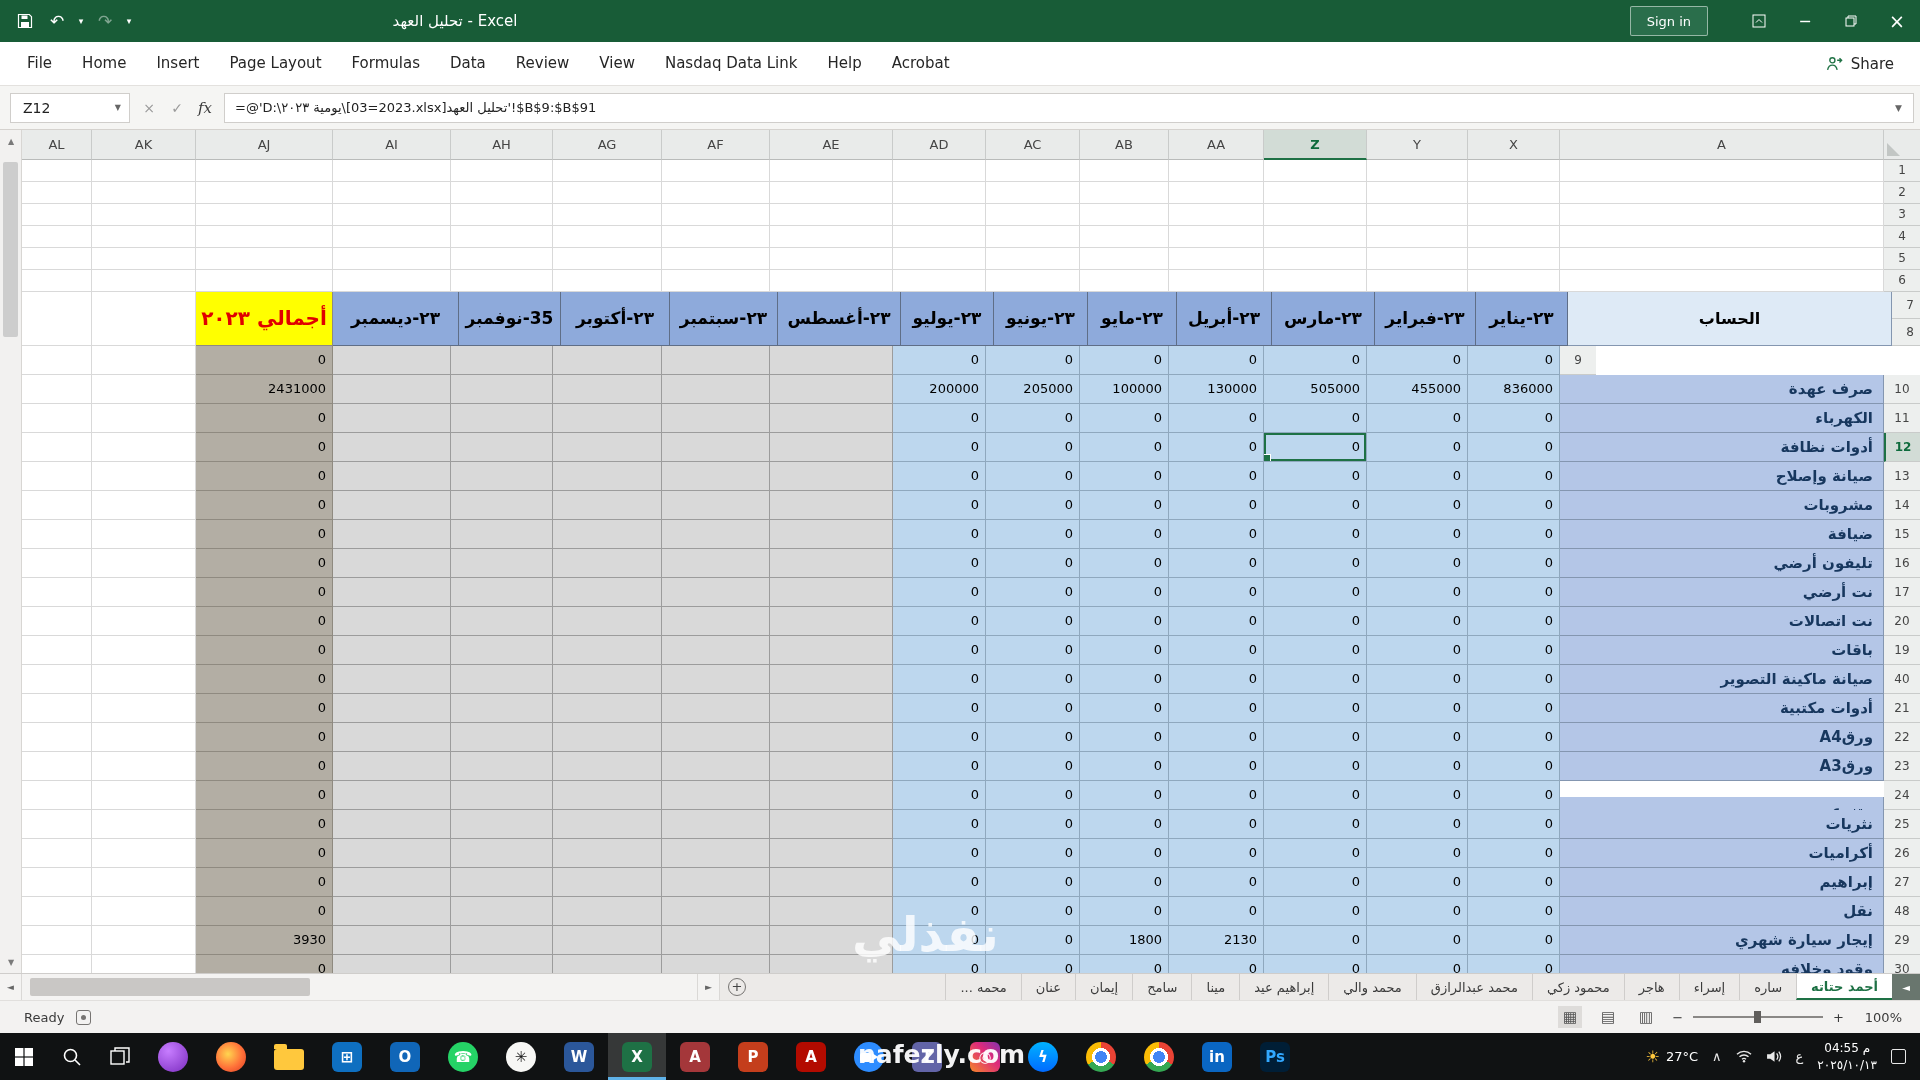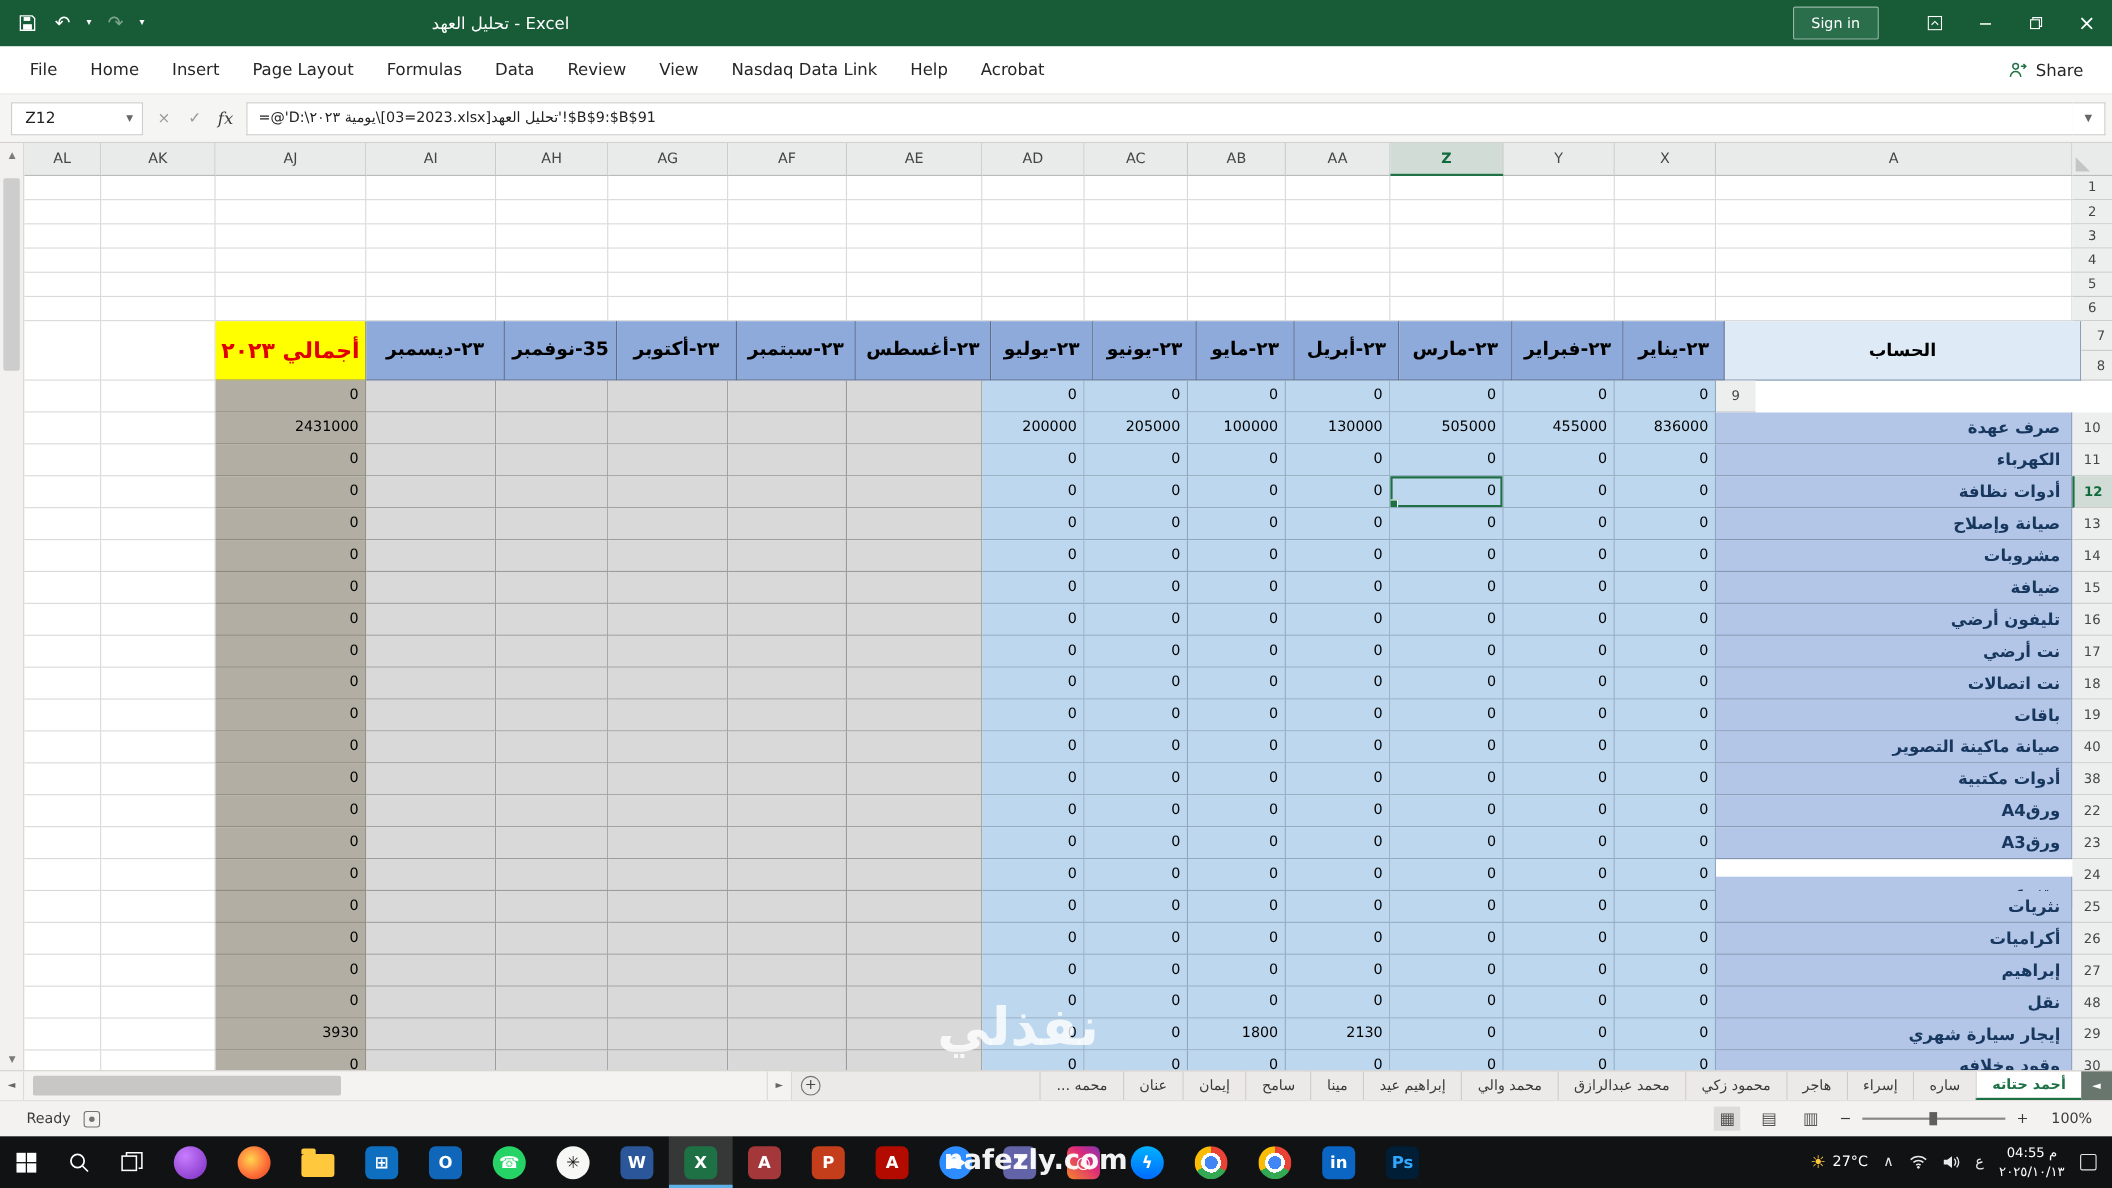--- a/index.html
+++ b/index.html
@@ -534,21 +534,21 @@
         <div class="cell c-gray" style="width: 108px; height: 29px; line-height: 28px;"></div>
         <div class="cell c-gray" style="width: 123px; height: 29px; line-height: 28px;"></div>
         <div class="cell c-blue" style="width: 93px; height: 29px; line-height: 28px;">0</div>
         <div class="cell c-blue" style="width: 94px; height: 29px; line-height: 28px;">0</div>
         <div class="cell c-blue" style="width: 89px; height: 29px; line-height: 28px;">0</div>
         <div class="cell c-blue" style="width: 95px; height: 29px; line-height: 28px;">0</div>
         <div class="cell c-blue" style="width: 103px; height: 29px; line-height: 28px;">0</div>
         <div class="cell c-blue" style="width: 101px; height: 29px; line-height: 28px;">0</div>
         <div class="cell c-blue" style="width: 92px; height: 29px; line-height: 28px;">0</div>
         <div class="cell c-acct" style="width: 324px; height: 29px; line-height: 28px;">نت اتصالات</div>
-        <div class="cell rowhdr" style="width: 36px; height: 29px; line-height: 28px;">18</div>
+        <div class="cell rowhdr" style="width: 36px; height: 29px; line-height: 28px;">20</div>
       </div>
       <div class="grow" style="height: 29px;">
         <div class="cell" style="width: 70px; height: 29px; line-height: 28px;"></div>
         <div class="cell" style="width: 104px; height: 29px; line-height: 28px;"></div>
         <div class="cell c-total" style="width: 137px; height: 29px; line-height: 28px;">0</div>
         <div class="cell c-gray" style="width: 118px; height: 29px; line-height: 28px;"></div>
         <div class="cell c-gray" style="width: 102px; height: 29px; line-height: 28px;"></div>
         <div class="cell c-gray" style="width: 109px; height: 29px; line-height: 28px;"></div>
         <div class="cell c-gray" style="width: 108px; height: 29px; line-height: 28px;"></div>
         <div class="cell c-gray" style="width: 123px; height: 29px; line-height: 28px;"></div>
@@ -591,21 +591,21 @@
         <div class="cell c-gray" style="width: 108px; height: 29px; line-height: 28px;"></div>
         <div class="cell c-gray" style="width: 123px; height: 29px; line-height: 28px;"></div>
         <div class="cell c-blue" style="width: 93px; height: 29px; line-height: 28px;">0</div>
         <div class="cell c-blue" style="width: 94px; height: 29px; line-height: 28px;">0</div>
         <div class="cell c-blue" style="width: 89px; height: 29px; line-height: 28px;">0</div>
         <div class="cell c-blue" style="width: 95px; height: 29px; line-height: 28px;">0</div>
         <div class="cell c-blue" style="width: 103px; height: 29px; line-height: 28px;">0</div>
         <div class="cell c-blue" style="width: 101px; height: 29px; line-height: 28px;">0</div>
         <div class="cell c-blue" style="width: 92px; height: 29px; line-height: 28px;">0</div>
         <div class="cell c-acct" style="width: 324px; height: 29px; line-height: 28px;">أدوات مكتبية</div>
-        <div class="cell rowhdr" style="width: 36px; height: 29px; line-height: 28px;">38</div>
+        <div class="cell rowhdr" style="width: 36px; height: 29px; line-height: 28px;">21</div>
       </div>
       <div class="grow" style="height: 29px;">
         <div class="cell" style="width: 70px; height: 29px; line-height: 28px;"></div>
         <div class="cell" style="width: 104px; height: 29px; line-height: 28px;"></div>
         <div class="cell c-total" style="width: 137px; height: 29px; line-height: 28px;">0</div>
         <div class="cell c-gray" style="width: 118px; height: 29px; line-height: 28px;"></div>
         <div class="cell c-gray" style="width: 102px; height: 29px; line-height: 28px;"></div>
         <div class="cell c-gray" style="width: 109px; height: 29px; line-height: 28px;"></div>
         <div class="cell c-gray" style="width: 108px; height: 29px; line-height: 28px;"></div>
         <div class="cell c-gray" style="width: 123px; height: 29px; line-height: 28px;"></div>

